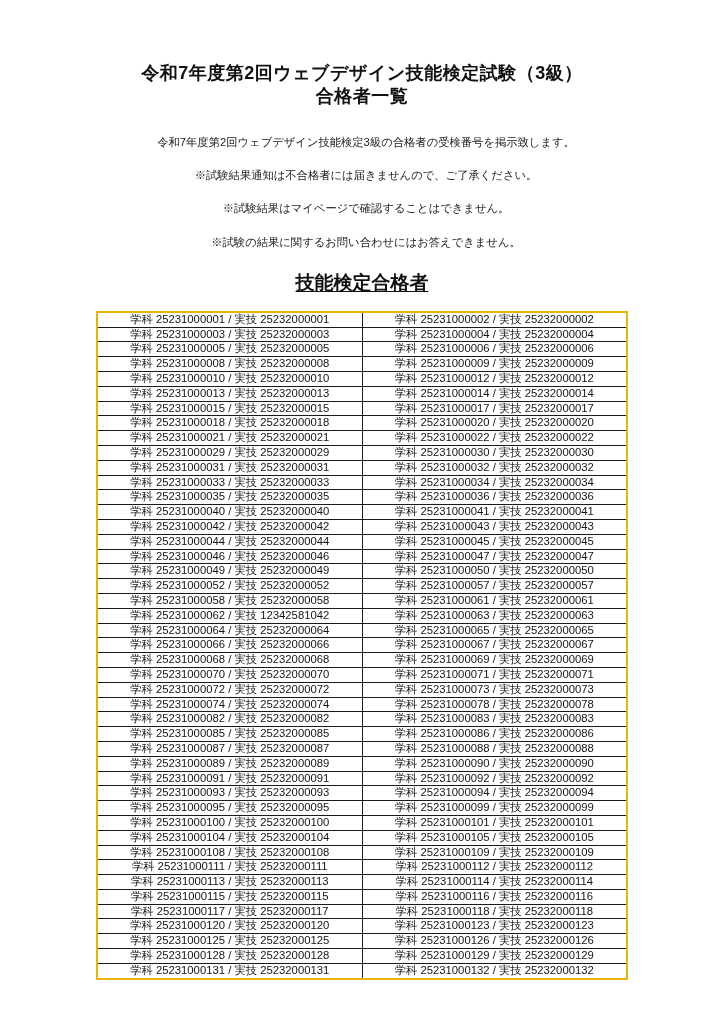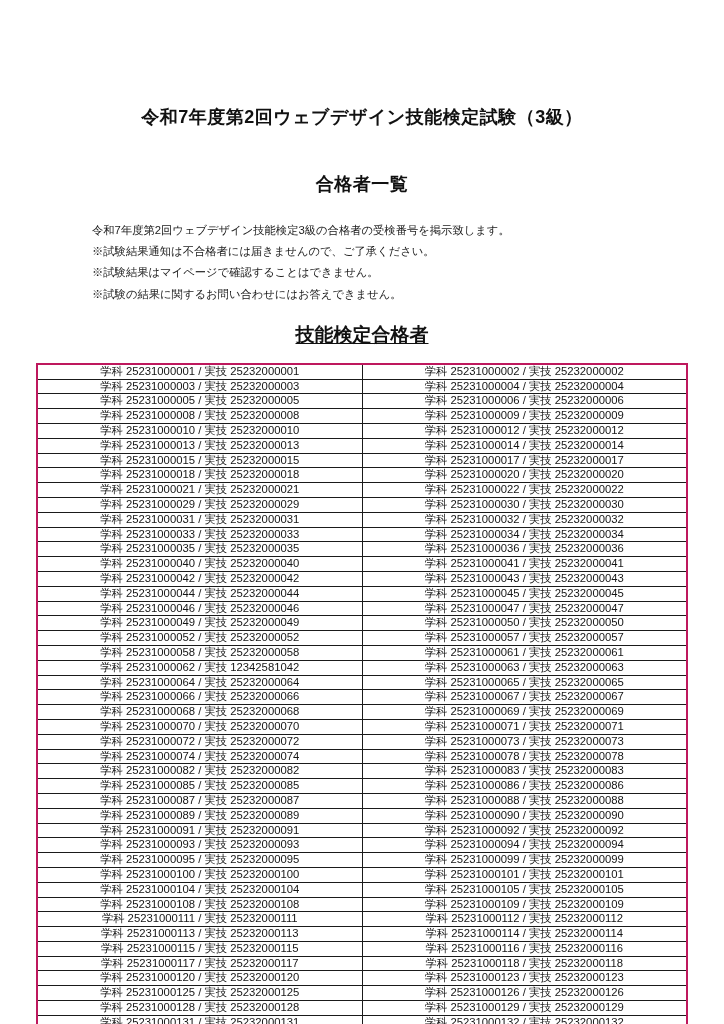--- a/index.html
+++ b/index.html
@@ -7,34 +7,34 @@
     width:724px;height:1024px;background:#ffffff;
     font-family:"Liberation Sans",sans-serif;color:#161616;
     overflow:hidden;
   }
   .page{position:relative;width:724px;height:1024px;background:#ffffff;}
   .title{
     margin:0;padding-top:62px;text-align:center;
     font-size:18px;font-weight:bold;line-height:23px;color:#111;
     letter-spacing:0.5px;
   }
-  .title-line{display:block;margin-top:44px;}
+  .title-line{display:block;}
   .intro{
     margin:27px 0 0 86px;width:560px;
     font-size:11.3px;line-height:15.2px;color:#1a1a1a;
   }
-  .intro p{margin:6px;}
+  .intro p{margin:18px;text-align:center;}
   .section-heading{
     margin:20px 0 0;text-align:center;
     font-size:19px;font-weight:bold;color:#111;
     text-decoration:underline;text-underline-offset:2px;
   }
   table.results{
     margin:15px auto 0;border-collapse:collapse;table-layout:fixed;
-    width:652px;border:2px solid #be185d;
+    width:532px;border:2px solid #eab308;
   }
   table.results td{
     border:1.5px solid #1a1a1a;
     width:50%;height:13.7px;line-height:13.8px;
     padding:0;text-align:center;vertical-align:middle;
     font-size:11.3px;color:#151515;white-space:nowrap;overflow:hidden;
   }
 </style>
 </head>
 <body>

